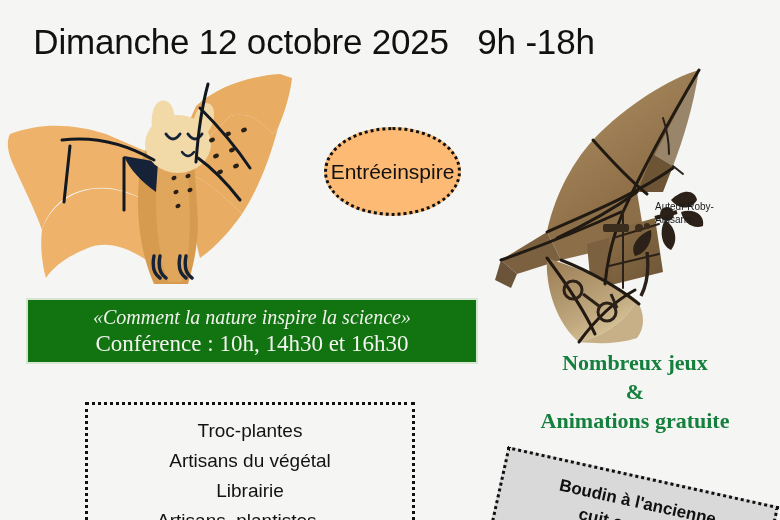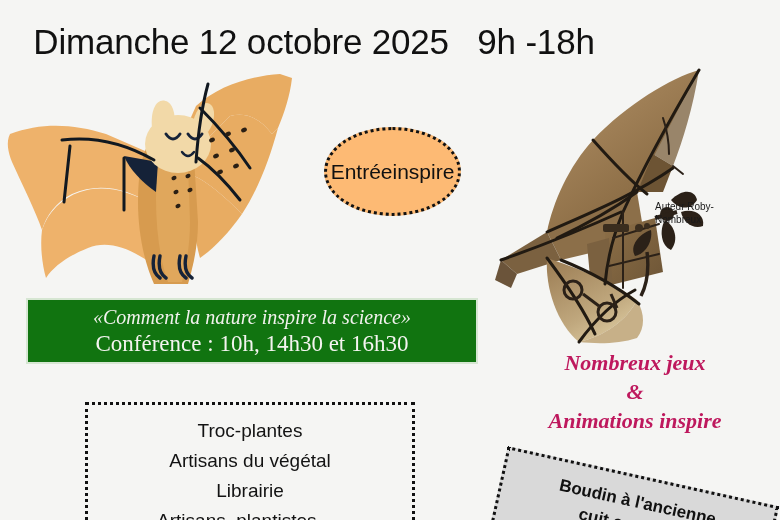--- a/index.html
+++ b/index.html
@@ -162,24 +162,23 @@
     left: 492px;
     top: 348px;
     width: 286px;
     text-align: center;
     z-index: 30;
   }
   .games-block span {
     display: block;
     font-family: "Liberation Serif", serif;
     font-weight: bold;
-    font-style: italic;
     font-size: 22px;
     line-height: 29px;
-    color: #be185d;
+    color: #15803d;
     white-space: nowrap;
   }
 
   
   .boudin-box {
     position: absolute;
     left: 505px;
     top: 452px;
     width: 278px;
     height: 96px;
@@ -376,39 +375,39 @@
         <circle cx="86" cy="228" r="9"></circle>
         <circle cx="120" cy="250" r="9"></circle>
         <path d="M96 232 L112 244"></path>
         <path d="M124 232 L130 246"></path>
       </g>
     </svg>
   </div>
 
   <div class="photo-credit">
     <span>Auteur Roby-</span><br>
-    <span>Nombreux</span>
+    <span>Artisans</span>
   </div>
 
   <div class="conf-banner">
     <div class="conf-title">«Comment la nature inspire la science»</div>
     <div class="conf-times">Conférence : 10h, 14h30 et 16h30</div>
   </div>
 
   <div class="activity-box">
     <span class="act-item">Troc-plantes</span>
     <span class="act-item">Artisans du végétal</span>
     <span class="act-item">Librairie</span>
     <span class="act-item">Artisans, plantistes, ...</span>
   </div>
 
   <div class="games-block">
     <span>Nombreux jeux</span>
     <span>&amp;</span>
-    <span>Animations inspire</span>
+    <span>Animations gratuite</span>
   </div>
 
   <div class="boudin-box">
     <span>Boudin à l'ancienne</span>
     <span>cuit sur place</span>
   </div>
 
 </div>
 
 </body></html>

